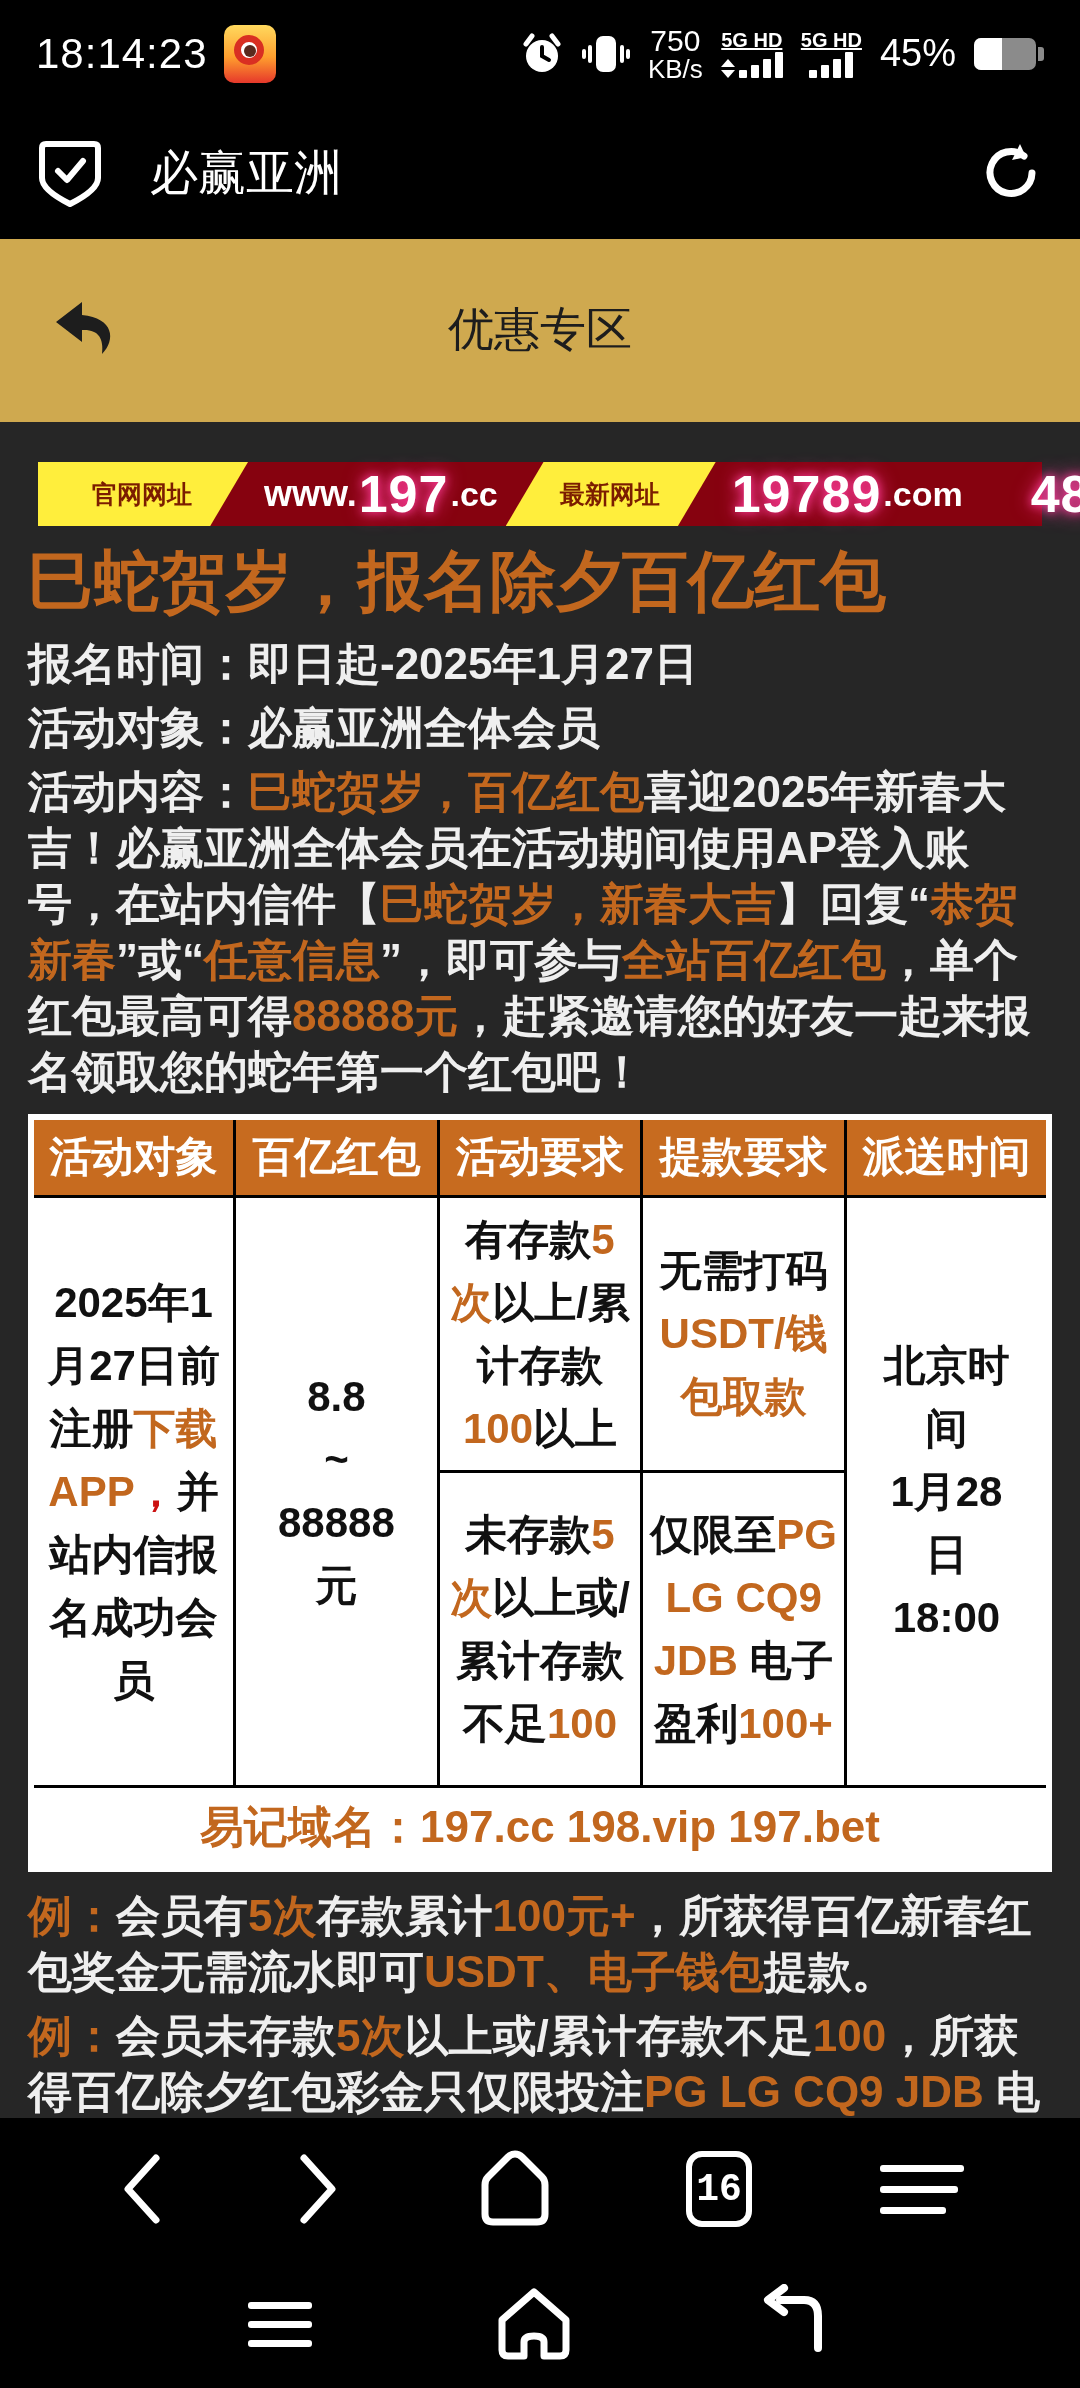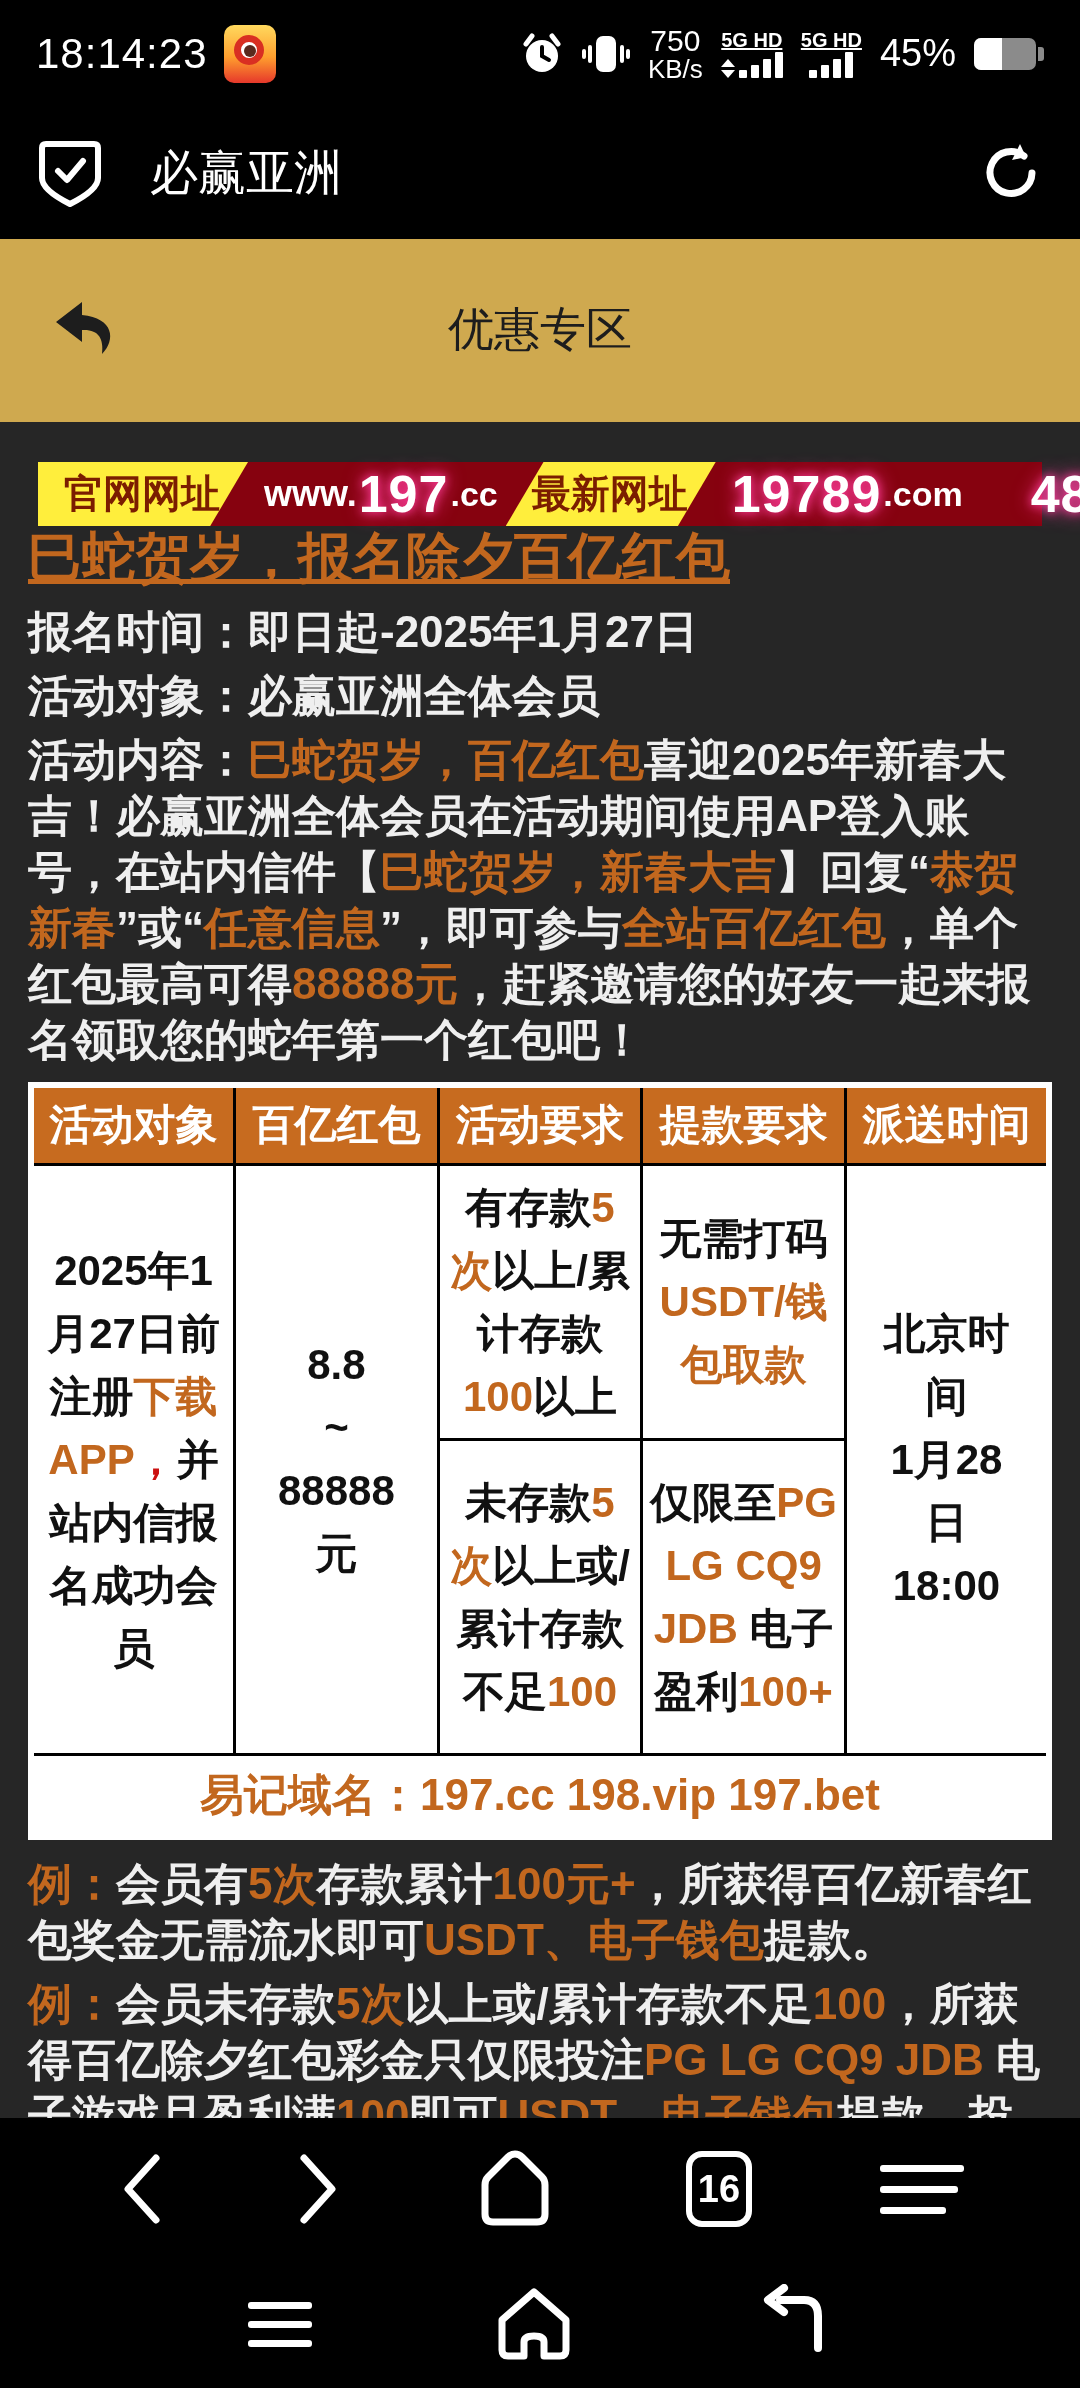--- a/index.html
+++ b/index.html
@@ -42,46 +42,46 @@
   .gold-bar { height:187px; background:#cfa94f; display:flex; align-items:center; position:relative; }
   .back-icon { position:absolute; left:52px; top:50%; transform:translateY(-50%); }
   .gold-title { width:100%; text-align:center; font-size:46px; color:#1d1d1d; }
 
   
   .content { height:1728px; background:#262626; padding:0 28px; overflow:hidden; }
   .hl { color:#c2671e; }
   .wt { color:#efefef;margin-top:40px; }
 
   .url-banner { margin:40px 10px 0 10px; height:64px; display:flex; align-items:stretch; background:#86020f; }
-  .url-label { background:#ffee3c; color:#7b1d00; font-weight:700; font-size:39px; display:flex; align-items:center; justify-content:center; padding:0 26px 0 24px; clip-path:polygon(0 0,100% 0,82% 100%,0 100%); min-width:210px; }
+  .url-label { background:#ffee3c; color:#7b1d00; font-weight:700; font-size:25px; display:flex; align-items:center; justify-content:center; padding:0 26px 0 24px; clip-path:polygon(0 0,100% 0,82% 100%,0 100%); min-width:210px; }
   .url-label.second { clip-path:polygon(18% 0,100% 0,82% 100%,0 100%); margin-left:-8px; }
   .url-group { display:flex; align-items:center; justify-content:center; color:#fff; padding:0 16px; gap:2px; }
   .url-www { font-size:36px; font-weight:700; }
   .url-big { font-size:52px; font-weight:700; color:#fff; text-shadow:0 0 10px #ff3d9a,0 0 20px #ff3d9a; letter-spacing:1px; }
   .url-suffix { font-size:34px; font-weight:700; }
   .url-divider { width:3px; background:#c96a40; height:44px; margin:0 18px; align-self:center; }
 
-  .promo-heading { font-size:54px; font-weight:700; color:#c2671e; line-height:1.15;text-decoration:underline; }
+  .promo-heading { margin-top:18px; font-size:66px; font-weight:700; color:#c2671e; line-height:1.15; }
   .para { font-size:44px; font-weight:700; color:#efefef; line-height:56px; margin-top:8px; }
   .para.first { margin-top:16px; }
 
   
   table.promo-table { width:100%; border-collapse:collapse; margin-top:14px; background:#262626; border:6px solid #fff; table-layout:fixed; }
   .promo-table th { background:#c76b1f; color:#fff; font-size:42px; font-weight:700; padding:10px 4px; border:3px solid #000; line-height:1.3; }
   .promo-table td { background:#fff; color:#111; font-size:42px; font-weight:700; text-align:center; vertical-align:middle; border:3px solid #000; padding:10px 6px; line-height:1.5; }
   .promo-table td .line { display:block; }
   .red { color:#cc1111; }
   .cell-hl { color:#c2671e; }
   .domains-cell { color:#c2671e !important; font-size:44px !important; padding:6px 4px !important; }
   .row-top td.split { height:250px; }
   .row-bottom td.split { height:315px; }
 
   
   .bottom { height:270px; background:#000; display:flex; flex-direction:column; }
-  .browser-nav { height:142px; display:flex; align-items:center; justify-content:space-around; padding:0 52px; }
+  .browser-nav { height:142px; display:flex; align-items:center; justify-content:space-around; padding:0 52px;font-family:Liberation Mono, monospace; }
   .sys-nav { height:128px; display:flex; align-items:center; }
   .tab-box { width:66px; height:76px; border:6px solid #fff; border-radius:16px; color:#fff; font-size:38px; font-weight:700; display:flex; align-items:center; justify-content:center; }
   .menu-lines { display:flex; flex-direction:column; gap:14px; align-items:flex-start; }
   .menu-lines i { display:block; height:7px; background:#fff; border-radius:3px; }
   .menu-lines i:nth-child(1){ width:84px; }
   .menu-lines i:nth-child(2){ width:78px; }
   .menu-lines i:nth-child(3){ width:66px; }
   .sys-menu i { width:64px !important; }
   .sys-nav-inner { width:100%; display:flex; justify-content:center; gap:180px; align-items:center; }
 </style>

